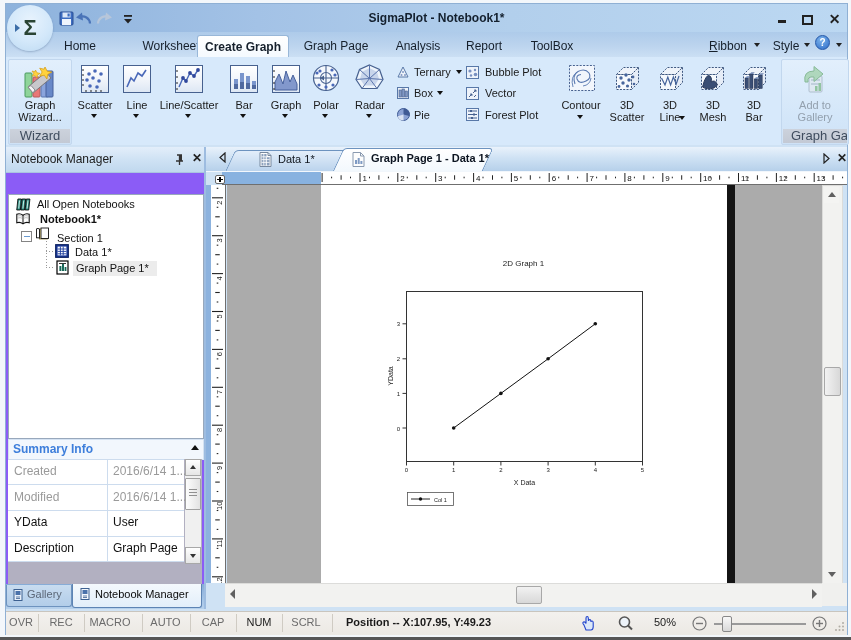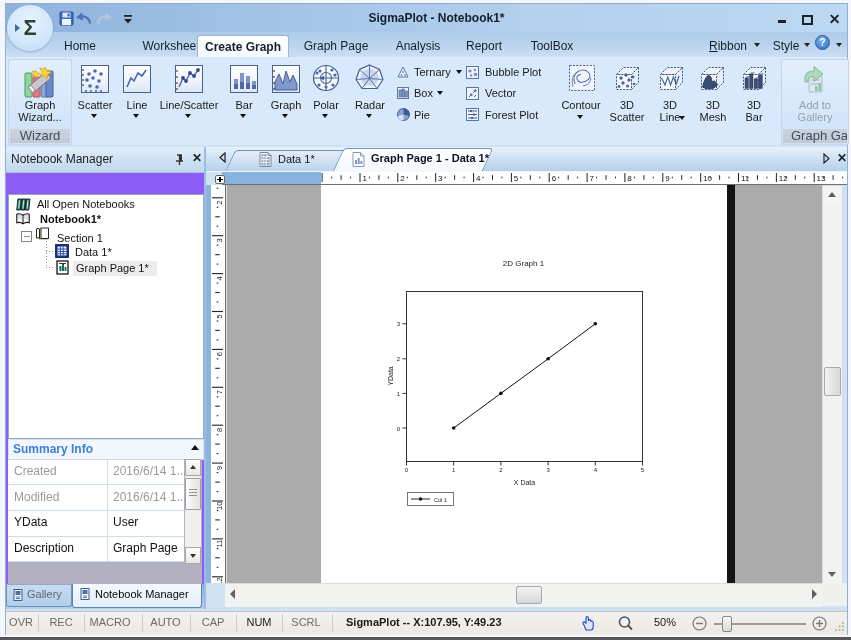--- a/index.html
+++ b/index.html
@@ -755,21 +755,21 @@
       <div class="sbitem abs" style="left:80px;width:48px;text-align:center;">MACRO</div>
       <div class="sbsep abs" style="left:136px;"></div>
       <div class="sbitem abs" style="left:138px;width:43px;text-align:center;">AUTO</div>
       <div class="sbsep abs" style="left:184px;"></div>
       <div class="sbitem abs" style="left:186px;width:42px;text-align:center;">CAP</div>
       <div class="sbsep abs" style="left:230px;"></div>
       <div class="sbitem abs" style="left:232px;width:42px;text-align:center;color:#1a1a1a;">NUM</div>
       <div class="sbsep abs" style="left:276px;"></div>
       <div class="sbitem abs" style="left:278px;width:44px;text-align:center;">SCRL</div>
       <div class="sbsep abs" style="left:326px;"></div>
-      <div class="sbitem abs" style="left:340px;color:#1a1a1a;font-weight:bold;">SigmaPlot -- X:107.95, Y:49.23</div>
+      <div class="sbitem abs" style="left:340px;color:#1a1a1a;font-weight:bold;">Position -- X:107.95, Y:49.23</div>
 
       <svg class="abs" style="left:574px;top:3px;" width="16" height="17">
         <path d="M6 15 L4 10 Q2 8 3.5 7 Q5 6.5 6 8.5 L6 3 Q6 1.5 7.2 1.5 Q8.2 1.5 8.3 3 L8.5 6 Q8.6 4.5 9.8 4.6 Q10.8 4.7 10.9 6 L11 7 Q11.2 5.8 12.2 6 Q13.2 6.2 13.2 7.4 L13.2 12 Q13 15 11 15 Z" fill="#dce8f8" stroke="#2244cc" stroke-width="1.1"></path>
       </svg>
 
       <svg class="abs" style="left:611px;top:3px;" width="17" height="17">
         <circle cx="7.5" cy="7" r="5" fill="#eef4fa" stroke="#555" stroke-width="1.6"></circle>
         <line x1="11" y1="10.5" x2="15" y2="14.5" stroke="#555" stroke-width="2"></line>
       </svg>
       <div class="sbitem abs" style="left:648px;color:#1a1a1a;">50%</div>

